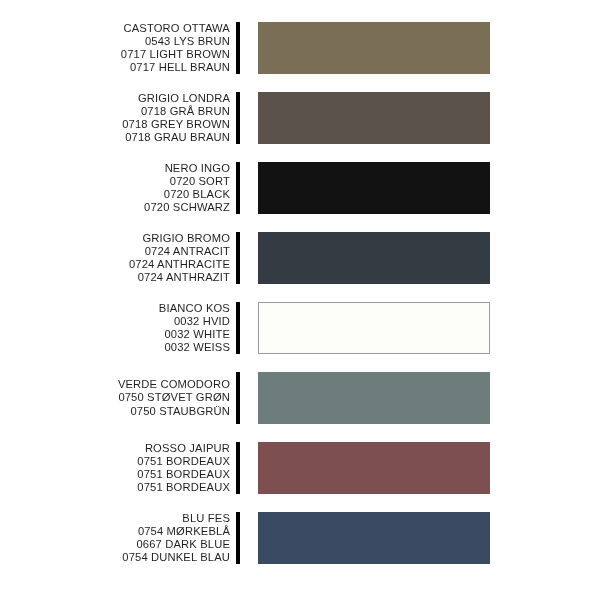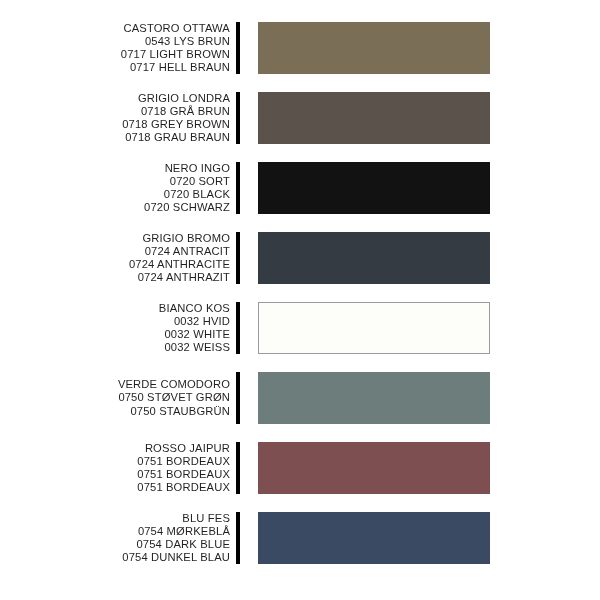--- a/index.html
+++ b/index.html
@@ -141,20 +141,20 @@
       <div class="line" style="color: rgb(35, 31, 32);">0751 BORDEAUX</div>
     </div>
     <div class="rule" style="background: rgb(0, 0, 0);"></div>
     <div class="swatch" style="background: rgb(125, 79, 80);"></div>
   </div>
 
   <div class="color-row">
     <div class="labels">
       <div class="line" style="color: rgb(35, 31, 32);">BLU FES</div>
       <div class="line" style="color: rgb(35, 31, 32);">0754 MØRKEBLÅ</div>
-      <div class="line" style="color: rgb(35, 31, 32);">0754 DARK BLUE</div>
+      <div class="line" style="color: rgb(35, 31, 32);">0667 DARK BLUE</div>
       <div class="line" style="color: rgb(35, 31, 32);">0754 DUNKEL BLAU</div>
     </div>
     <div class="rule" style="background: rgb(0, 0, 0);"></div>
     <div class="swatch" style="background: rgb(59, 74, 99);"></div>
   </div>
 
 </div>
 
 </body></html>

